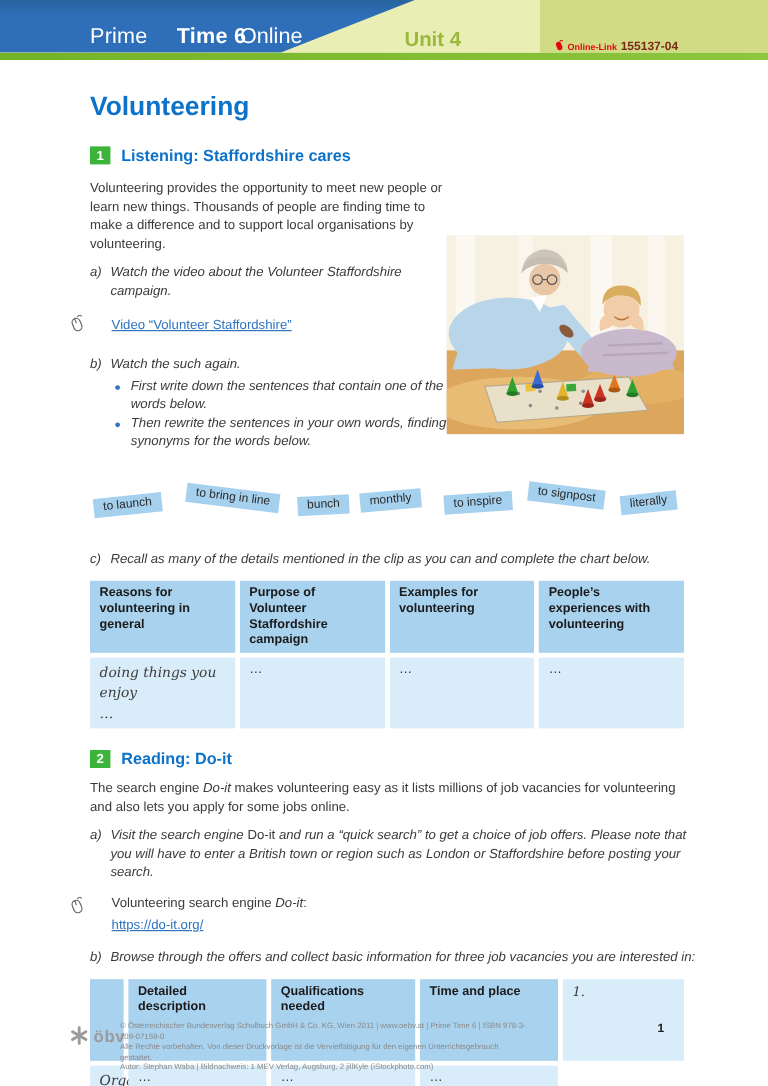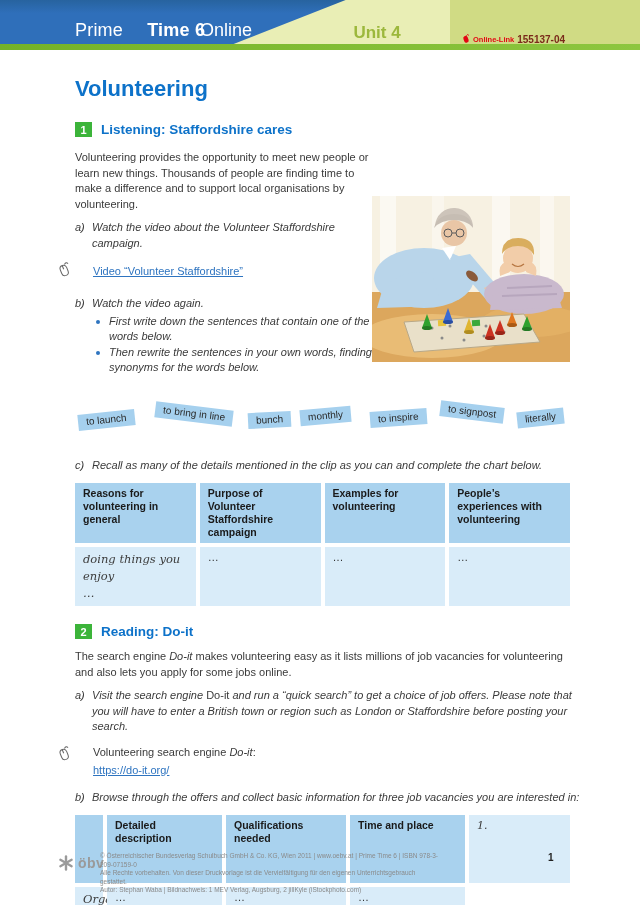--- a/index.html
+++ b/index.html
@@ -12,21 +12,21 @@
   .header-band{position:absolute;top:0;left:0;width:640px;height:44px;
     background:linear-gradient(to right,#e9eeb5 0,#e9eeb5 450px,#d0db84 450px,#d0db84 100%);}
   .header-blue{position:absolute;top:0;left:0;width:640px;height:44px;
     background:linear-gradient(#27639f,#2f6fba 30%);
     clip-path:polygon(0 0,54% 0,36.5% 100%,0 100%);}
   .green-strip{position:absolute;top:44px;left:0;width:640px;height:6px;
     background:linear-gradient(to right,#74b228,#8dc63f);}
   .series-title{position:absolute;left:75px;top:20px;color:#fff;font-size:18px;letter-spacing:.2px;}
   .series-title b{font-weight:700;margin-left:19px;}
   .edition{position:absolute;left:200px;top:20px;color:#fff;font-size:18px;}
-  .unit{position:absolute;left:337px;top:23px;width:80px;text-align:center;
+  .unit{position:absolute;left:337px;top:23px;width:80px;text-align:left;
     color:#9cb83c;font-weight:700;font-size:17px;}
   .online-link{position:absolute;left:462px;top:30px;display:flex;align-items:center;gap:3px;}
   .online-link .lbl{color:#e30613;font-weight:700;font-size:7.5px;}
   .online-link .code{color:#7a2a1a;font-weight:700;font-size:10px;}
   
   .content{position:absolute;top:50px;left:0;width:640px;padding:0;}
   .page-title{margin:26px 0 0 75px;color:#0d72c9;font-size:22px;font-weight:700;}
   .section-head{display:flex;align-items:center;gap:9px;margin:20px 0 0 75px;}
   .badge{width:17px;height:15px;background:#3cb43a;color:#fff;font-size:11px;font-weight:700;
     display:flex;align-items:center;justify-content:center;}
@@ -129,21 +129,21 @@
             <rect x="3.6" y="3.2" width="6.8" height="10.6" rx="3.4" fill="#fff" stroke="#666" stroke-width="1"></rect>
             <line x1="7" y1="3.4" x2="7" y2="7.2" stroke="#666" stroke-width="1"></line>
             <path d="M9.5,3 q2.6,-2.2 3.6,0.6" fill="none" stroke="#666" stroke-width="1"></path>
           </g>
         </svg></span>
     <span class="linkbody"><a href="#" class="doc-link">Video “Volunteer Staffordshire”</a></span>
   </div>
 
   <div class="task task-b1">
     <span class="tlabel">b)</span>
-    <span>Watch the video again.</span>
+    <span>Watch the such again.</span>
   </div>
   <div class="bullets">
     <div class="bullet-row">
       <span class="bullet-dot"></span>
       <span>First write down the sentences that contain one of the words below.</span>
     </div>
     <div class="bullet-row">
       <span class="bullet-dot"></span>
       <span>Then rewrite the sentences in your own words, finding synonyms for the words below.</span>
     </div>

